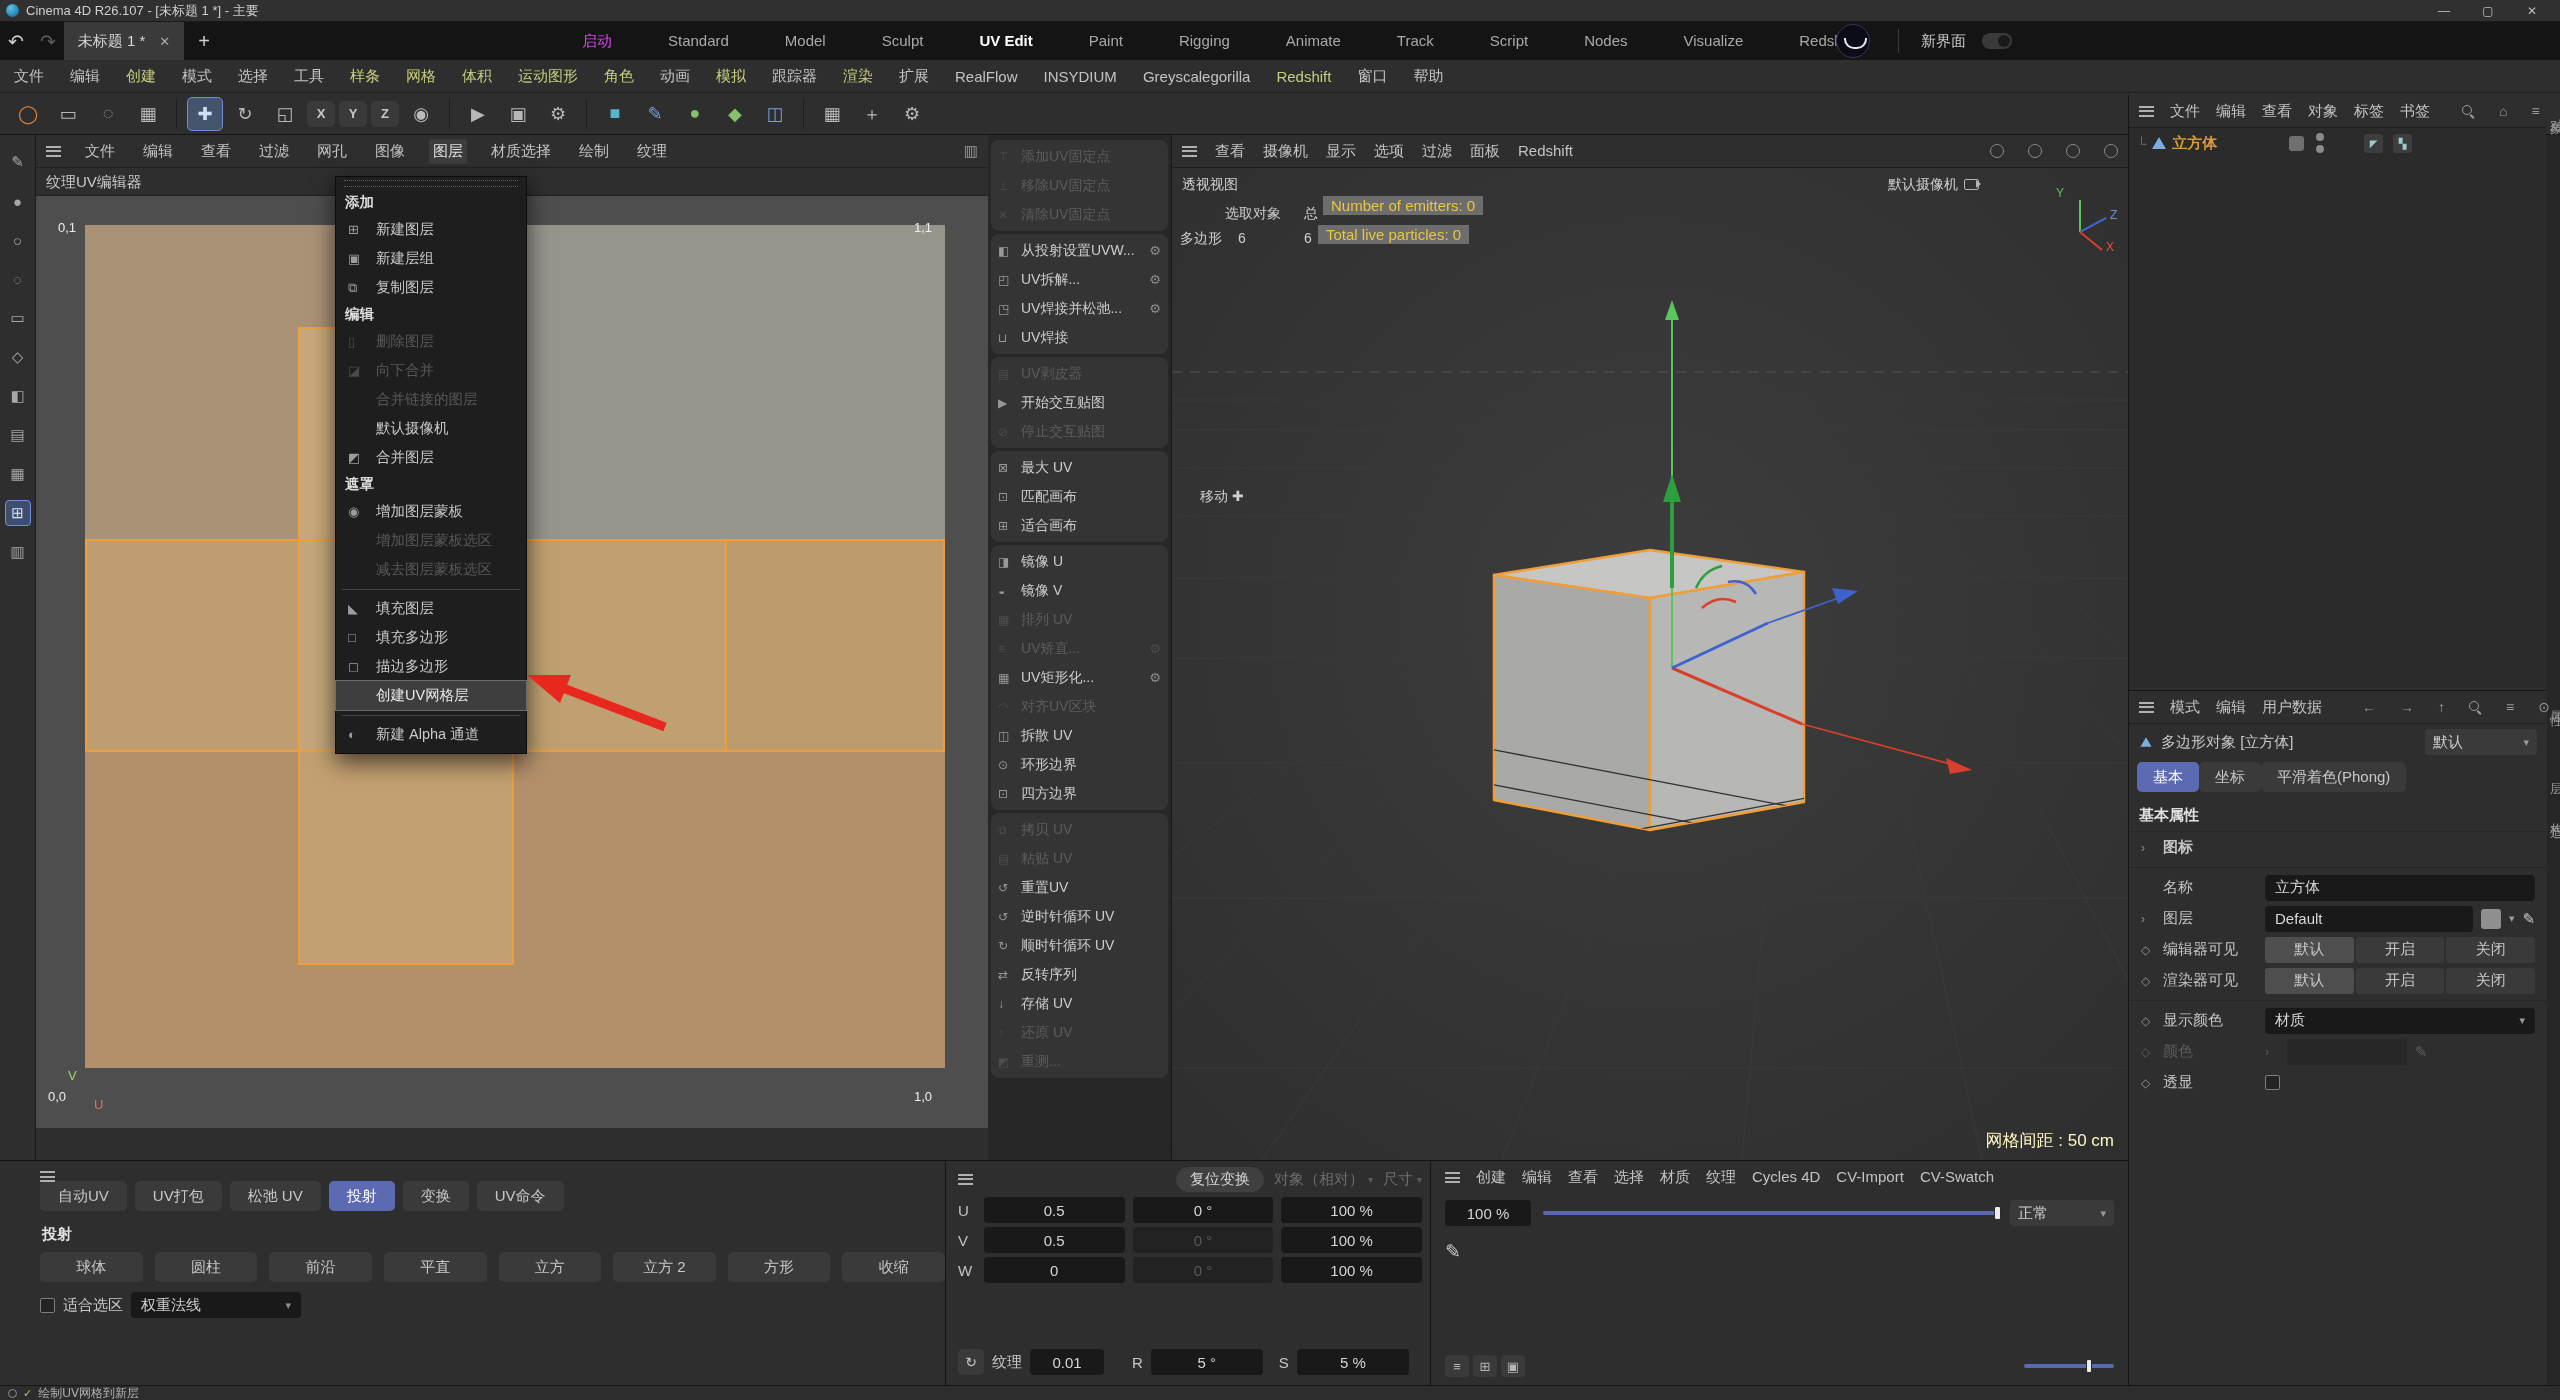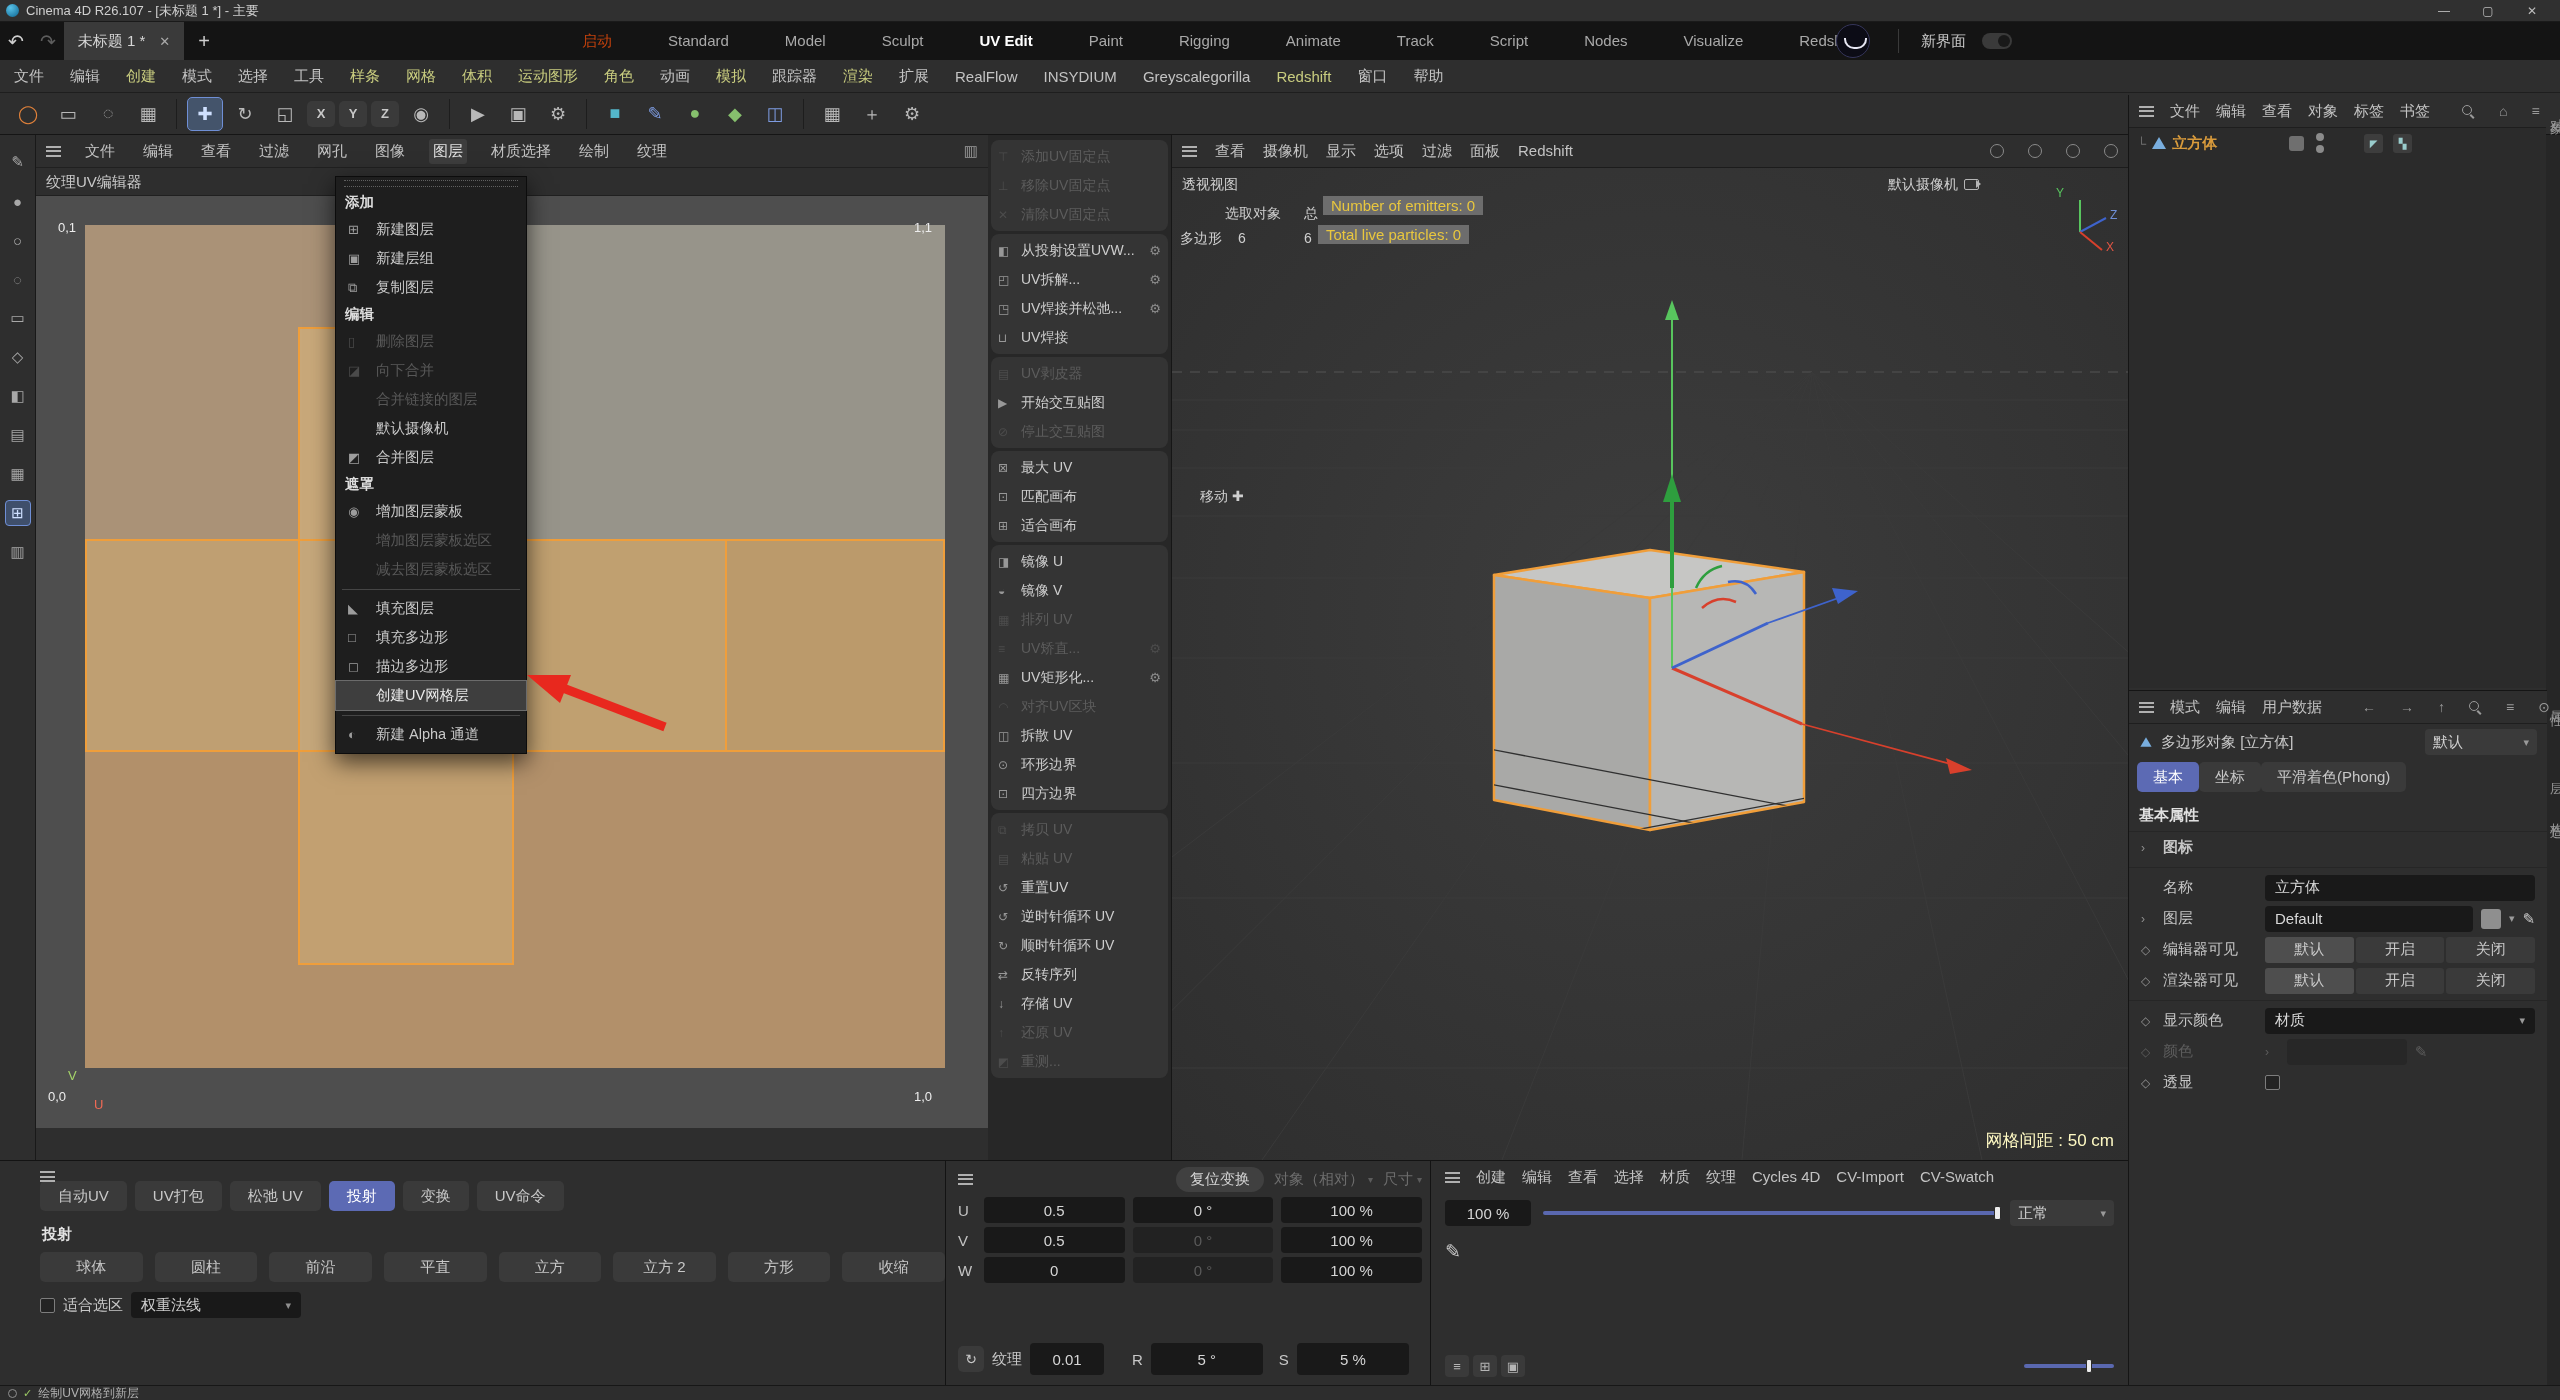--- a/index.html
+++ b/index.html
@@ -25,21 +25,21 @@
   
   #tabrow{left:0;top:22px;width:2560px;height:38px;background:#141414;display:flex;align-items:center}
   .histicon{font-size:19px;color:#cfcfcf;padding:0 8px}
   .histicon.dim{color:#5d5d5d}
   #doc-tab{height:38px;background:#3a3a3a;display:flex;align-items:center;padding:0 14px;gap:14px;color:#d6d6d6}
   #doc-tab .x{color:#aaaaaa;font-size:13px}
   #tab-add{padding:0 14px;font-size:20px;color:#cfcfcf}
   #layout-tabs{display:flex;align-items:center;gap:0;margin-left:330px}
   #layout-tabs .lt{padding:0 28px;color:#a9a9a9;font-size:15px;line-height:38px;white-space:nowrap}
   #layout-tabs .lt.active{color:#ffffff;font-weight:bold}
-  #layout-tabs .lt.dim{color:#c2410c}
+  #layout-tabs .lt.dim{color:#d946ef}
   #rs-logo{width:34px;height:34px;border-radius:50%;background:#0c0c16;border:1px solid #35355a;position:relative;flex:none;margin:0 -30px 0 -46px;z-index:2}
   #rs-logo::after{content:"";position:absolute;left:7px;top:13px;width:19px;height:9px;border:2px solid #e8e8f4;border-top:none;border-radius:0 0 10px 10px}
   #layout-add{padding:0 18px;font-size:20px;color:#cfcfcf}
   #layout-sep{width:1px;height:24px;background:#3a3a3a;margin:0 10px}
   #new-ui{color:#c8c8c8;padding:0 12px;white-space:nowrap}
   #ui-toggle{width:30px;height:16px;border-radius:8px;background:#3a3a3a;position:relative;margin:0 14px 0 4px}
   #ui-toggle::after{content:"";position:absolute;right:2px;top:2px;width:12px;height:12px;border-radius:50%;background:#191919}
 
   
   #menubar{left:0;top:60px;width:2560px;height:33px;background:#2e2e2e;border-bottom:1px solid #1e1e1e;display:flex;align-items:center;padding:0 14px;gap:26px}
@@ -169,21 +169,21 @@
   #tf-head{display:flex;align-items:center;height:28px;gap:10px}
   #tf-reset{margin-left:auto;height:25px;border-radius:13px;background:#404040;padding:0 14px;display:flex;align-items:center;color:#d4d4d4;white-space:nowrap}
   .tf-mode{color:#6d6d6d;white-space:nowrap;display:flex;align-items:center;gap:4px}
   .tf-mode .car{font-size:10px;color:#5c5c5c}
   .tf-row{display:flex;align-items:center;gap:8px;margin-top:4px}
   .tf-k{width:18px;color:#c3c3c3}
   .tf-field{width:142px;height:26px;background:#191919;border-radius:4px;display:flex;align-items:center;justify-content:center;color:#d6d6d6}
   .tf-field.d{background:#222222;color:#5a5a5a}
   #tf-tex{display:flex;align-items:center;gap:8px;position:absolute;left:12px;bottom:10px;right:10px}
   #tf-tex .circ{width:26px;height:26px;border-radius:5px;background:#3a3a3a;display:flex;align-items:center;justify-content:center;color:#c8c8c8;font-size:14px}
-  #tf-tex .tfield{height:32px;background:#191919;border-radius:4px;display:flex;align-items:center;justify-content:center;color:#d6d6d6}
+  #tf-tex .tfield{height:26px;background:#191919;border-radius:4px;display:flex;align-items:center;justify-content:center;color:#d6d6d6}
 
   #matpanel{left:1430px;top:1160px;width:698px;height:225px;background:#2e2e2e;border-top:1px solid #131313;border-left:1px solid #131313;padding:0 14px}
   #mat-menus{height:33px;display:flex;align-items:center;gap:16px}
   #mat-menus .mi{color:#c3c3c3;white-space:nowrap}
   #mat-oprow{display:flex;align-items:center;gap:12px;margin-top:6px}
   #mat-op{width:86px;height:26px;background:#191919;border-radius:4px;display:flex;align-items:center;justify-content:center;color:#d6d6d6}
   #mat-slider{flex:1;height:4px;background:#5a68b0;border-radius:2px;position:relative}
   #mat-slider .knob{position:absolute;right:-3px;top:-5px;width:7px;height:14px;background:#ececec;border:1px solid #2a2a2a;border-radius:2px}
   #mat-blend{width:104px;height:26px;background:#3a3a3a;border-radius:4px;display:flex;align-items:center;padding:0 8px;color:#cfcfcf}
   #mat-blend .car{margin-left:auto;color:#9a9a9a;font-size:11px}

